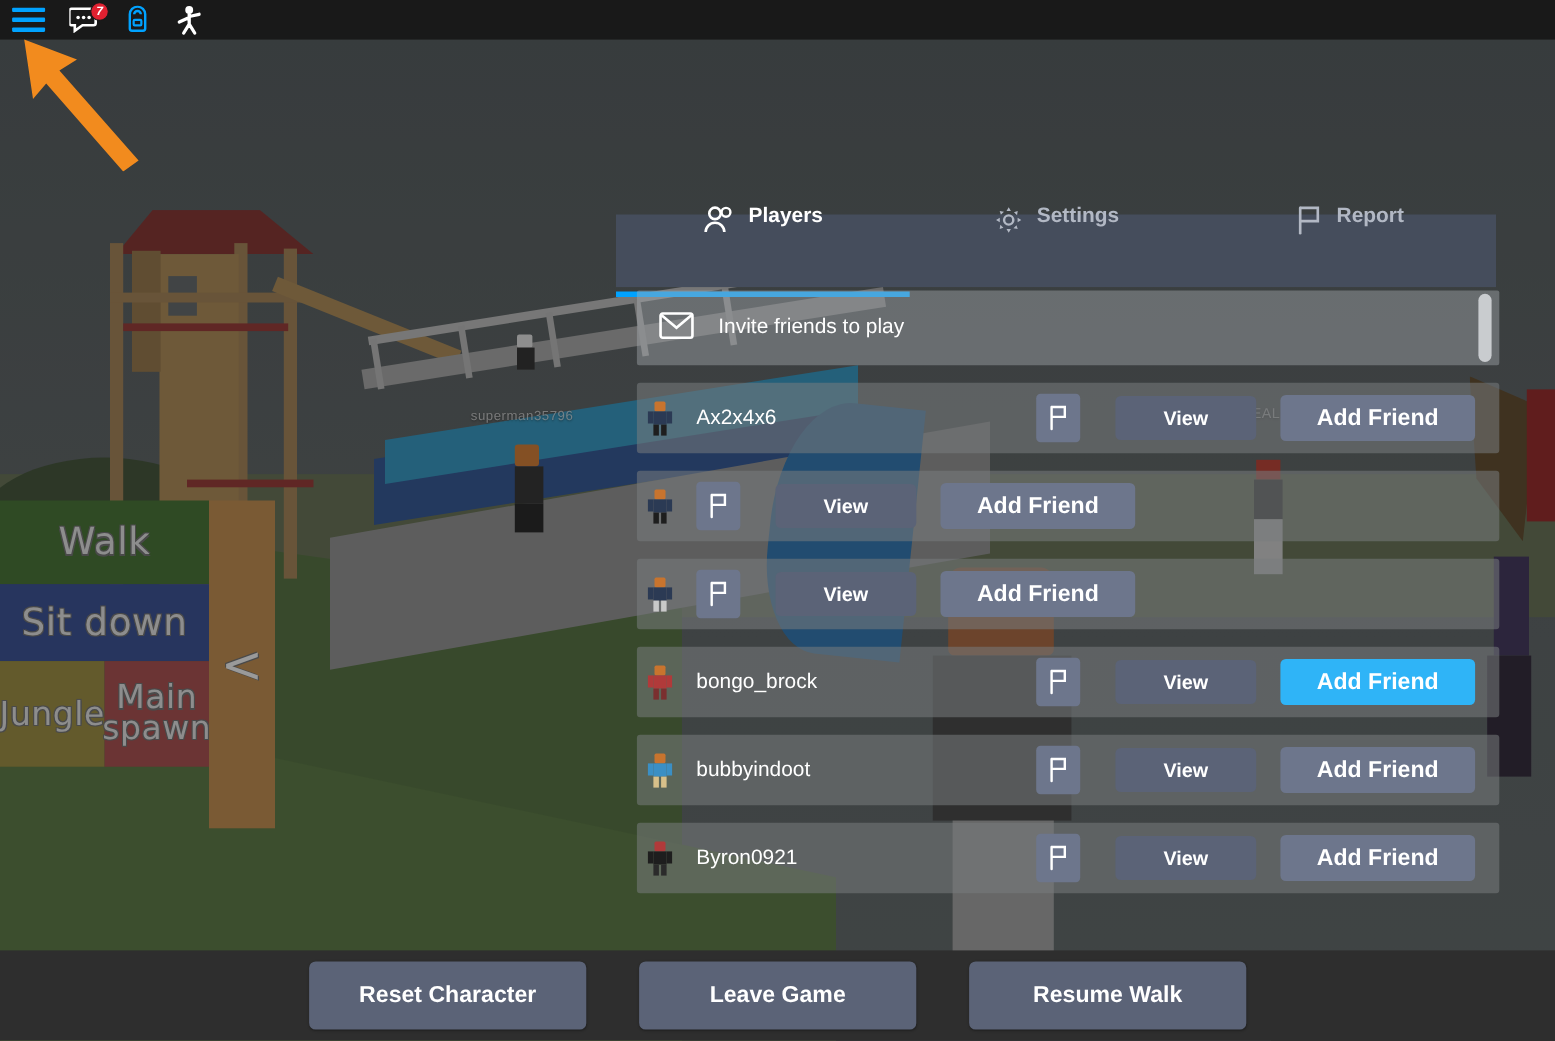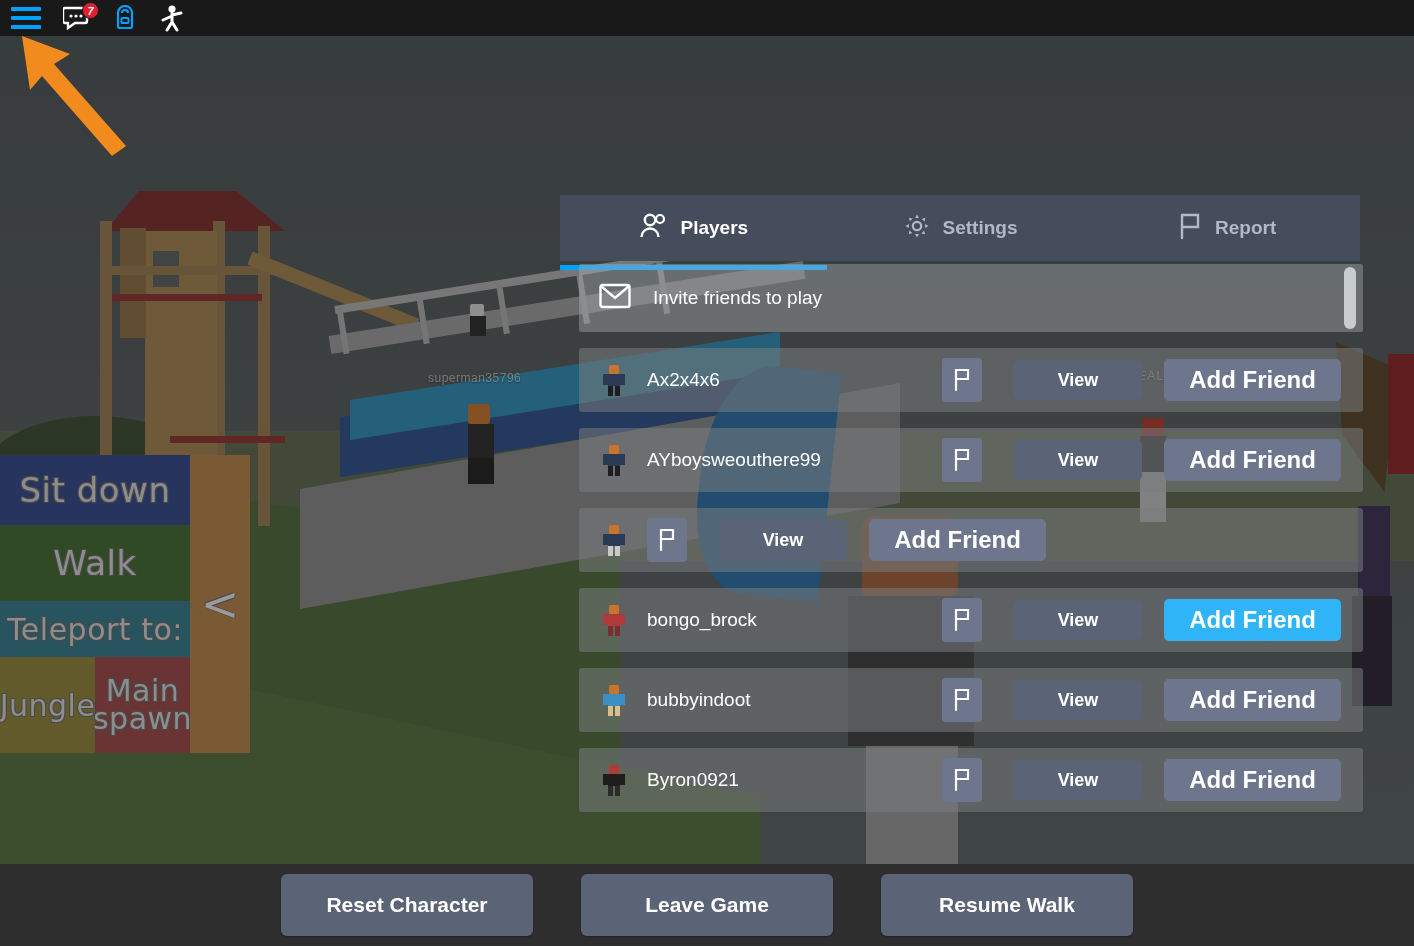--- a/index.html
+++ b/index.html
@@ -107,50 +107,50 @@
     line-height:.95; text-align:center; }
   #gm-collapse { position:absolute; left:190px; top:0; width:60px; height:298px;
     background:#7a5a34; display:flex; align-items:center; justify-content:center;
     color:#9a9a9a; font-size:46px; cursor:pointer;
     text-shadow:-1px -1px 0 #4a4a4a,1px 1px 0 #4a4a4a; }
 
   
   #panel { position:absolute; left:560px; top:195px; width:800px; height:751px; z-index:30; }
 
   #tabbar { display:flex; height:66px; background:#454d5c; align-items:center; }
-  .tab { flex:1; display:flex; align-items:center; justify-content:center; gap:12px;
+  .tab { flex:1; display:flex; justify-content:center; gap:12px;
     height:84px; color:#b2b8c4; font-size:19px; font-weight:bold; cursor:pointer;
     position:relative; }
   .tab.active { color:#ffffff; }
   .tab .tab-underline { position:absolute; left:0; bottom:0; width:100%; height:5px;
     background:#00a2ff; }
   .tab svg { flex:0 0 auto; }
 
   #listarea { position:absolute; left:16px; top:66px; width:800px; height:685px; overflow:hidden; }
 
   .invite-row { height:68px; margin:3px 0 0 3px; width:784px;
     background:rgba(170,174,178,.42); display:flex; align-items:center;
     padding-left:20px; gap:22px; cursor:pointer; border-radius:2px; }
   .invite-row .lbl { color:#ffffff; font-size:19px; }
 
   .prow { height:64px; margin:16px 0 0 3px; width:784px;
     background:rgba(120,123,126,.55); display:flex; align-items:center;
-    padding:0 22px 0 18px; border-radius:3px; }
+    padding:0 22px 0 4px; border-radius:3px; }
   .prow .av { width:34px; height:34px; flex:0 0 auto; position:relative; margin-right:16px; }
   .prow .pname { color:#ffffff; font-size:19px; flex:1 1 auto; white-space:nowrap;
     overflow:hidden; }
   .flagbtn { width:40px; height:44px; background:#6d768c; border-radius:4px;
     display:flex; align-items:center; justify-content:center; cursor:pointer;
     flex:0 0 auto; margin-right:32px; }
   .viewbtn { width:128px; height:40px; background:#5b6377; border-radius:5px;
     color:#ffffff; font-size:18px; font-weight:bold; display:flex;
     align-items:center; justify-content:center; cursor:pointer; flex:0 0 auto;
     margin-right:22px; }
   .addbtn { width:177px; height:42px; background:#6d768c; border-radius:5px;
-    color:#ffffff; font-size:24px; font-weight:bold; display:flex;
+    color:#ffffff; font-size:21px; font-weight:bold; display:flex;
     align-items:center; justify-content:center; cursor:pointer; flex:0 0 auto; }
   .addbtn.hl { background:#2fb4f7; }
 
   #scrollbar { position:absolute; right:4px; top:72px; width:12px; height:600px;
     z-index:5; }
   #scrollthumb { width:12px; height:62px; background:#c9cccf; border-radius:6px; }
 
   
   #bottombar { position:absolute; left:0; bottom:0; width:1414px; height:82px;
     background:#2e2e2e; display:flex; align-items:center; justify-content:center;
@@ -261,27 +261,24 @@
     </svg>
   </div>
 </div>
 
 <svg id="arrow" viewBox="0 0 150 130">
   <path d="M14 10 L62 28 L46 38 L118 120 L104 130 L34 50 L22 64 Z" fill="#F28B1E"></path>
 </svg>
 
 <div id="gamemenu">
   <div class="gm-row">
+    <div class="gm-btn" id="gm-walk">Walk</div>
+  </div>
+  <div class="gm-row">
     <div class="gm-btn" id="gm-sit">Sit down</div>
-  </div>
-  <div class="gm-row">
-    <div class="gm-btn" id="gm-walk">Walk</div>
-  </div>
-  <div class="gm-row">
-    <div class="gm-btn" id="gm-tele">Teleport to:</div>
   </div>
   <div class="gm-row">
     <div class="gm-btn" id="gm-jungle">Jungle</div>
     <div class="gm-btn" id="gm-spawn">Main<br>spawn</div>
   </div>
   <div id="gm-collapse">&lt;</div>
 </div>
 
 <div id="panel">
 
@@ -358,21 +355,20 @@
         </div>
         <div class="prow">
           <span class="av"><svg width="34" height="34" viewBox="0 0 34 34">
               <rect x="12" y="2" width="10" height="9" rx="1.5" fill="#c8742e"></rect>
               <rect x="11" y="11" width="12" height="12" fill="#2b3a54"></rect>
               <rect x="6" y="11" width="5" height="11" fill="#2b3a54"></rect>
               <rect x="23" y="11" width="5" height="11" fill="#2b3a54"></rect>
               <rect x="11" y="23" width="5" height="10" fill="#1e1e1e"></rect>
               <rect x="18" y="23" width="5" height="10" fill="#1e1e1e"></rect>
             </svg></span>
-          <span class="pname">AYboysweouthere99</span>
           <span class="flagbtn">
             <svg width="20" height="24" viewBox="0 0 20 24">
               <path d="M4 2 L4 22" stroke="#fff" stroke-width="2.2" stroke-linecap="round"></path>
               <path d="M4 2 L16 2 L16 11 L4 11" fill="none" stroke="#fff" stroke-width="2.2"></path>
             </svg>
           </span>
           <span class="viewbtn">View</span>
           <span class="addbtn">Add Friend</span>
         </div>
         <div class="prow">

